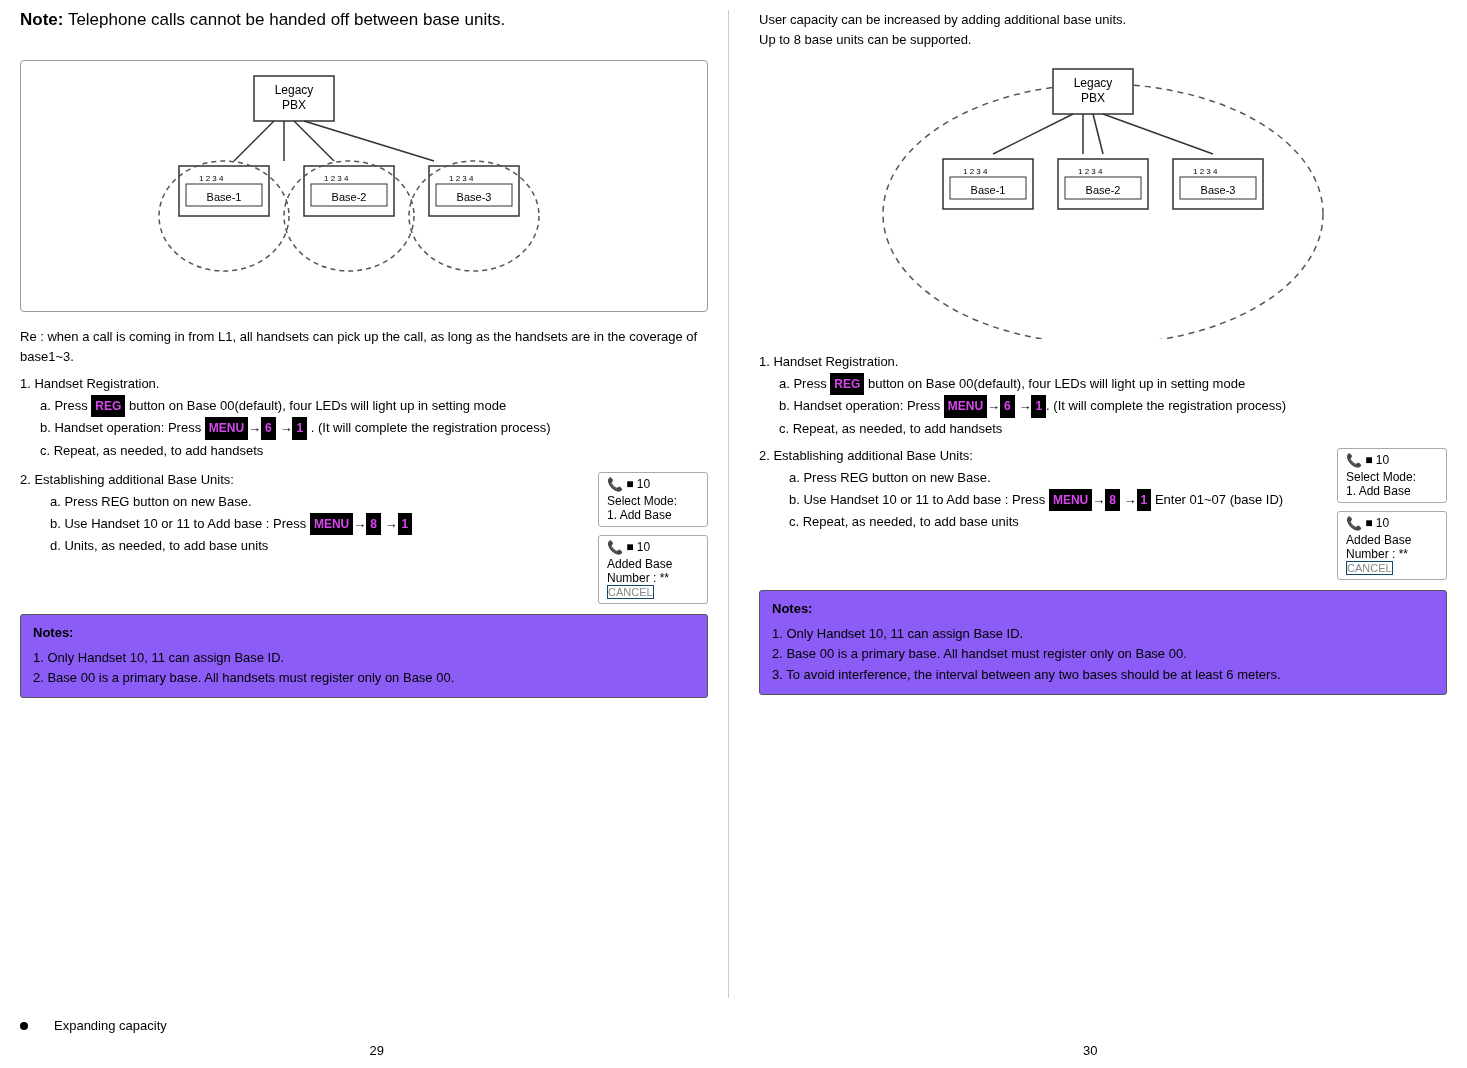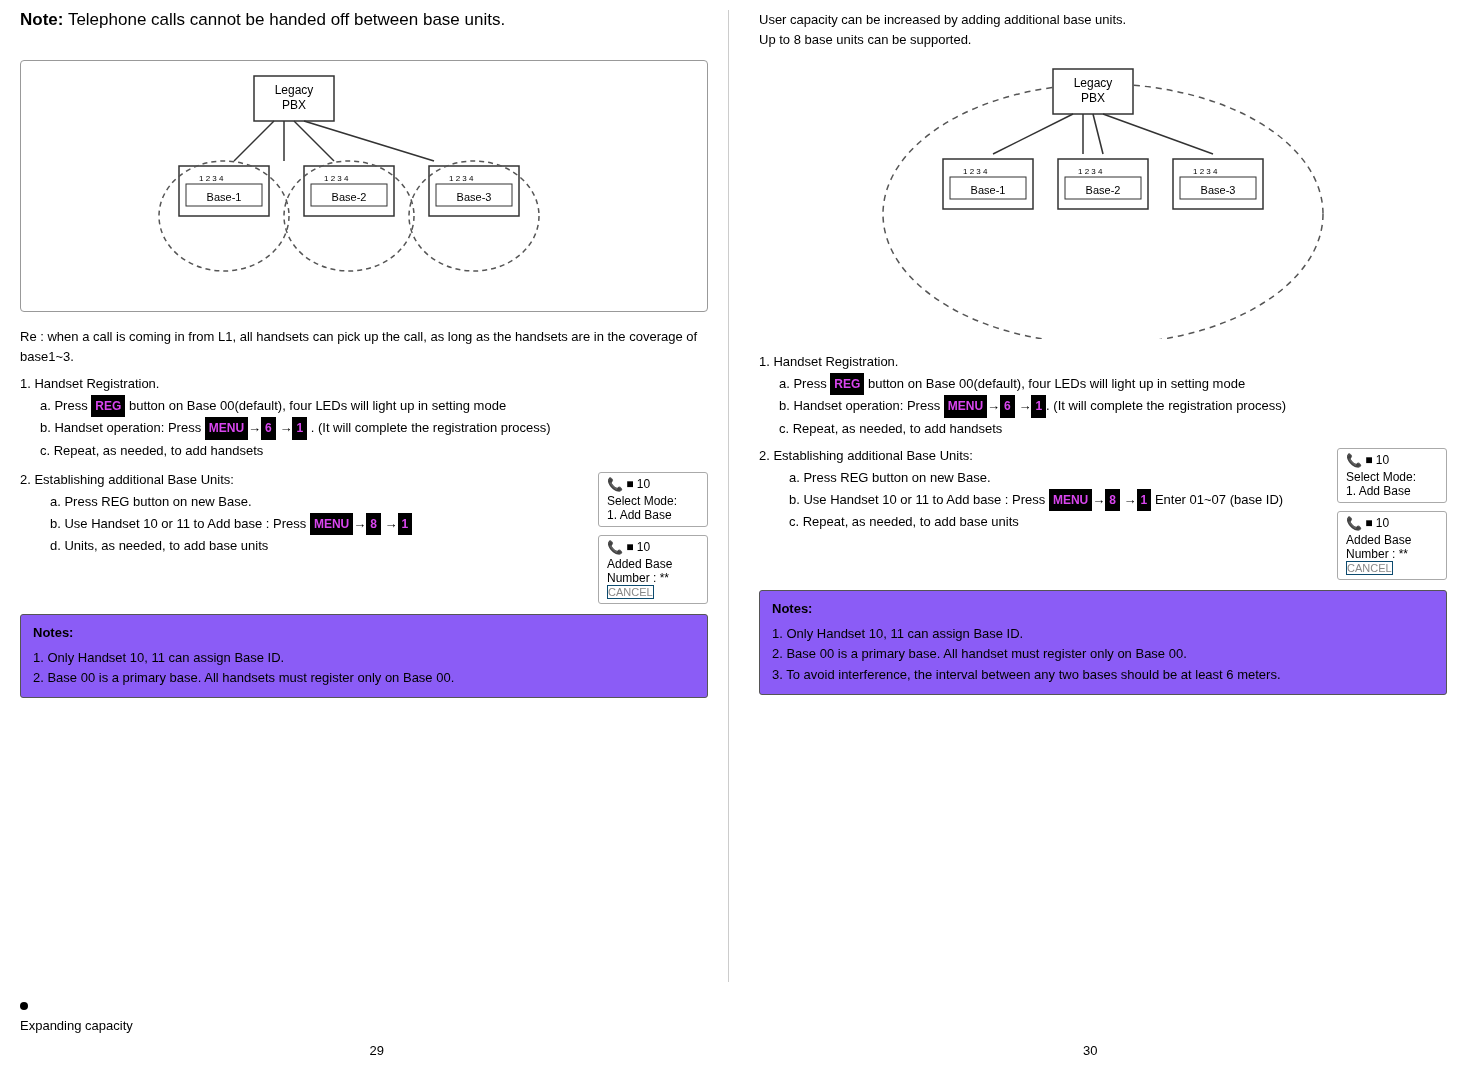--- a/index.html
+++ b/index.html
@@ -104,23 +104,22 @@
     }
     .notes-box .notes-title { font-weight: bold; margin-bottom: 4px; }
 
     
     .bottom-section {
       padding: 10px 20px 5px 20px;
       font-size: 13px;
     }
     .expanding-item {
       display: flex;
-      align-items: flex-start;
-      gap: 8px;
-      flex-direction: column;
+      align-items: center;
+      gap: 26px;
     }
     .bullet-dot {
       width: 8px;
       height: 8px;
       background: #000;
       border-radius: 50%;
       flex-shrink: 0;
     }
 
     

